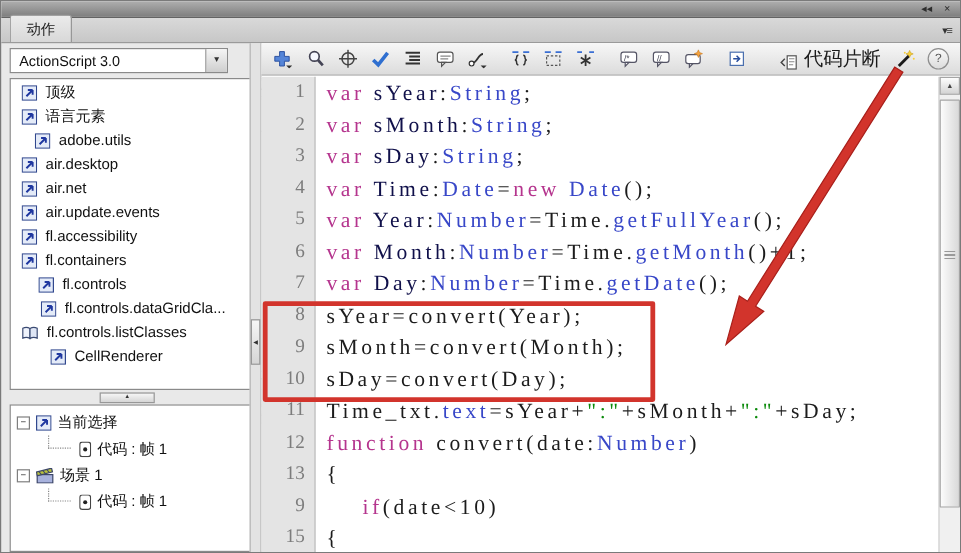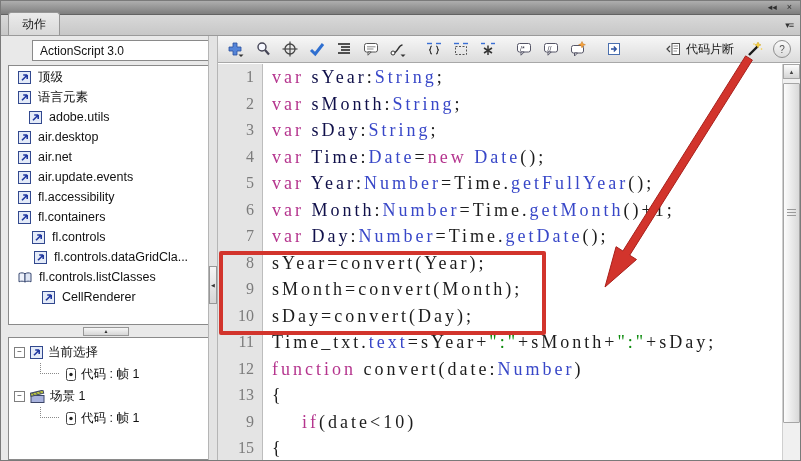--- a/index.html
+++ b/index.html
@@ -13,23 +13,23 @@
   
   .tabstrip{position:absolute;top:14px;left:0;right:0;height:21px;
     background:linear-gradient(#d9d9d9,#c7c7c7);border-bottom:1px solid #9a9a9a;
     display:flex;align-items:flex-end;box-sizing:border-box;}
   .tab{margin-left:7px;padding:3px 13px 2px;background:linear-gradient(#ebebeb,#d8d8d8);
     border:1px solid #979797;border-bottom:none;border-radius:3px 3px 0 0;font-size:12px;color:#1a1a1a;}
   .panel-menu{margin-left:auto;margin-right:7px;align-self:center;font-size:9px;color:#333;letter-spacing:-1px;}
   .main{position:absolute;top:35px;left:0;right:0;bottom:0;}
   
   .sidebar{position:absolute;left:0;top:0;bottom:0;width:207px;}
-  .dropdown{position:absolute;left:7px;top:4px;width:228px;height:21px;background:#fff;
+  .dropdown{position:absolute;left:7px;top:4px;width:182px;height:21px;background:#fff;
     border:1px solid #8a8a8a;display:flex;align-items:center;font-size:12px;color:#111;
-    padding-left:7px;box-sizing:border-box;cursor:pointer;margin-left:24px;}
+    padding-left:7px;box-sizing:border-box;cursor:pointer;}
   .dd-btn{margin-left:auto;width:18px;height:100%;background:linear-gradient(#f5f5f5,#cecece);
     border-left:1px solid #9a9a9a;display:flex;align-items:center;justify-content:center;
     font-size:7px;color:#333;box-sizing:border-box;}
   .tree-panel{position:absolute;left:7px;width:220px;background:#fff;border:1px solid #8a8a8a;
     box-sizing:border-box;overflow:hidden;}
   .tree-upper{top:29px;height:260px;}
   .tree-lower{top:301px;bottom:0;}
   .trow{height:20px;display:flex;align-items:center;gap:7px;font-size:12.5px;color:#111;
     white-space:nowrap;cursor:pointer;}
   .srow{height:22px;display:flex;align-items:center;gap:5px;font-size:12.5px;color:#111;
@@ -61,21 +61,21 @@
   .split-btn{background:linear-gradient(#f6f6f6,#d6d6d6);border:1px solid #979797;box-sizing:border-box;
     display:flex;align-items:center;justify-content:center;font-size:5px;color:#333;padding:0;cursor:pointer;}
   
   .editor{position:absolute;left:217px;top:0;right:0;bottom:0;background:#fff;}
   .toolbar{position:absolute;top:0;left:0;right:0;height:27px;
     background:linear-gradient(#f7f7f7,#dcdcdc);border-bottom:1px solid #a8a8a8;
     display:flex;align-items:center;padding:0 5px;box-sizing:border-box;}
   .tbtn{width:25px;height:22px;display:flex;align-items:center;justify-content:center;cursor:pointer;border-radius:2px;}
   .tbtn:nth-child(8),.tbtn:nth-child(11),.tbtn:nth-child(14){margin-left:9px;}
   .toolbar-right{margin-left:auto;display:flex;align-items:center;gap:7px;padding-right:4px;}
-  .snippets{display:flex;align-items:flex-start;gap:4px;font-size:12px;color:#1a1a1a;cursor:pointer;}
+  .snippets{display:flex;align-items:flex-end;gap:4px;font-size:16px;color:#1a1a1a;cursor:pointer;}
   .code-wrap{position:absolute;top:28px;left:0;right:0;bottom:0;display:flex;}
   .gutter{width:45px;background:#e4e4e4;border-right:1px solid #bdbdbd;box-sizing:border-box;
     text-align:right;padding-right:8px;flex:0 0 auto;}
   .gutter .ln{height:26.5px;line-height:26.5px;font-family:"Liberation Serif",serif;
     font-size:16px;color:#7c7c7c;}
   .code{flex:1;padding-left:9px;overflow:hidden;cursor:text;}
   .line{height:26.5px;line-height:26.5px;font-family:"Liberation Serif",serif;font-size:18px;
     white-space:pre;letter-spacing:3px;}
   .kw{color:#b5358e;} .ty{color:#3847c8;} .id{color:#10104a;} .pl{color:#1c1c1c;} .str{color:#0a8a0a;}
   .vscroll{position:absolute;right:0;top:28px;bottom:0;width:17px;background:#f0f0f0;border-left:1px solid #cfcfcf;}

